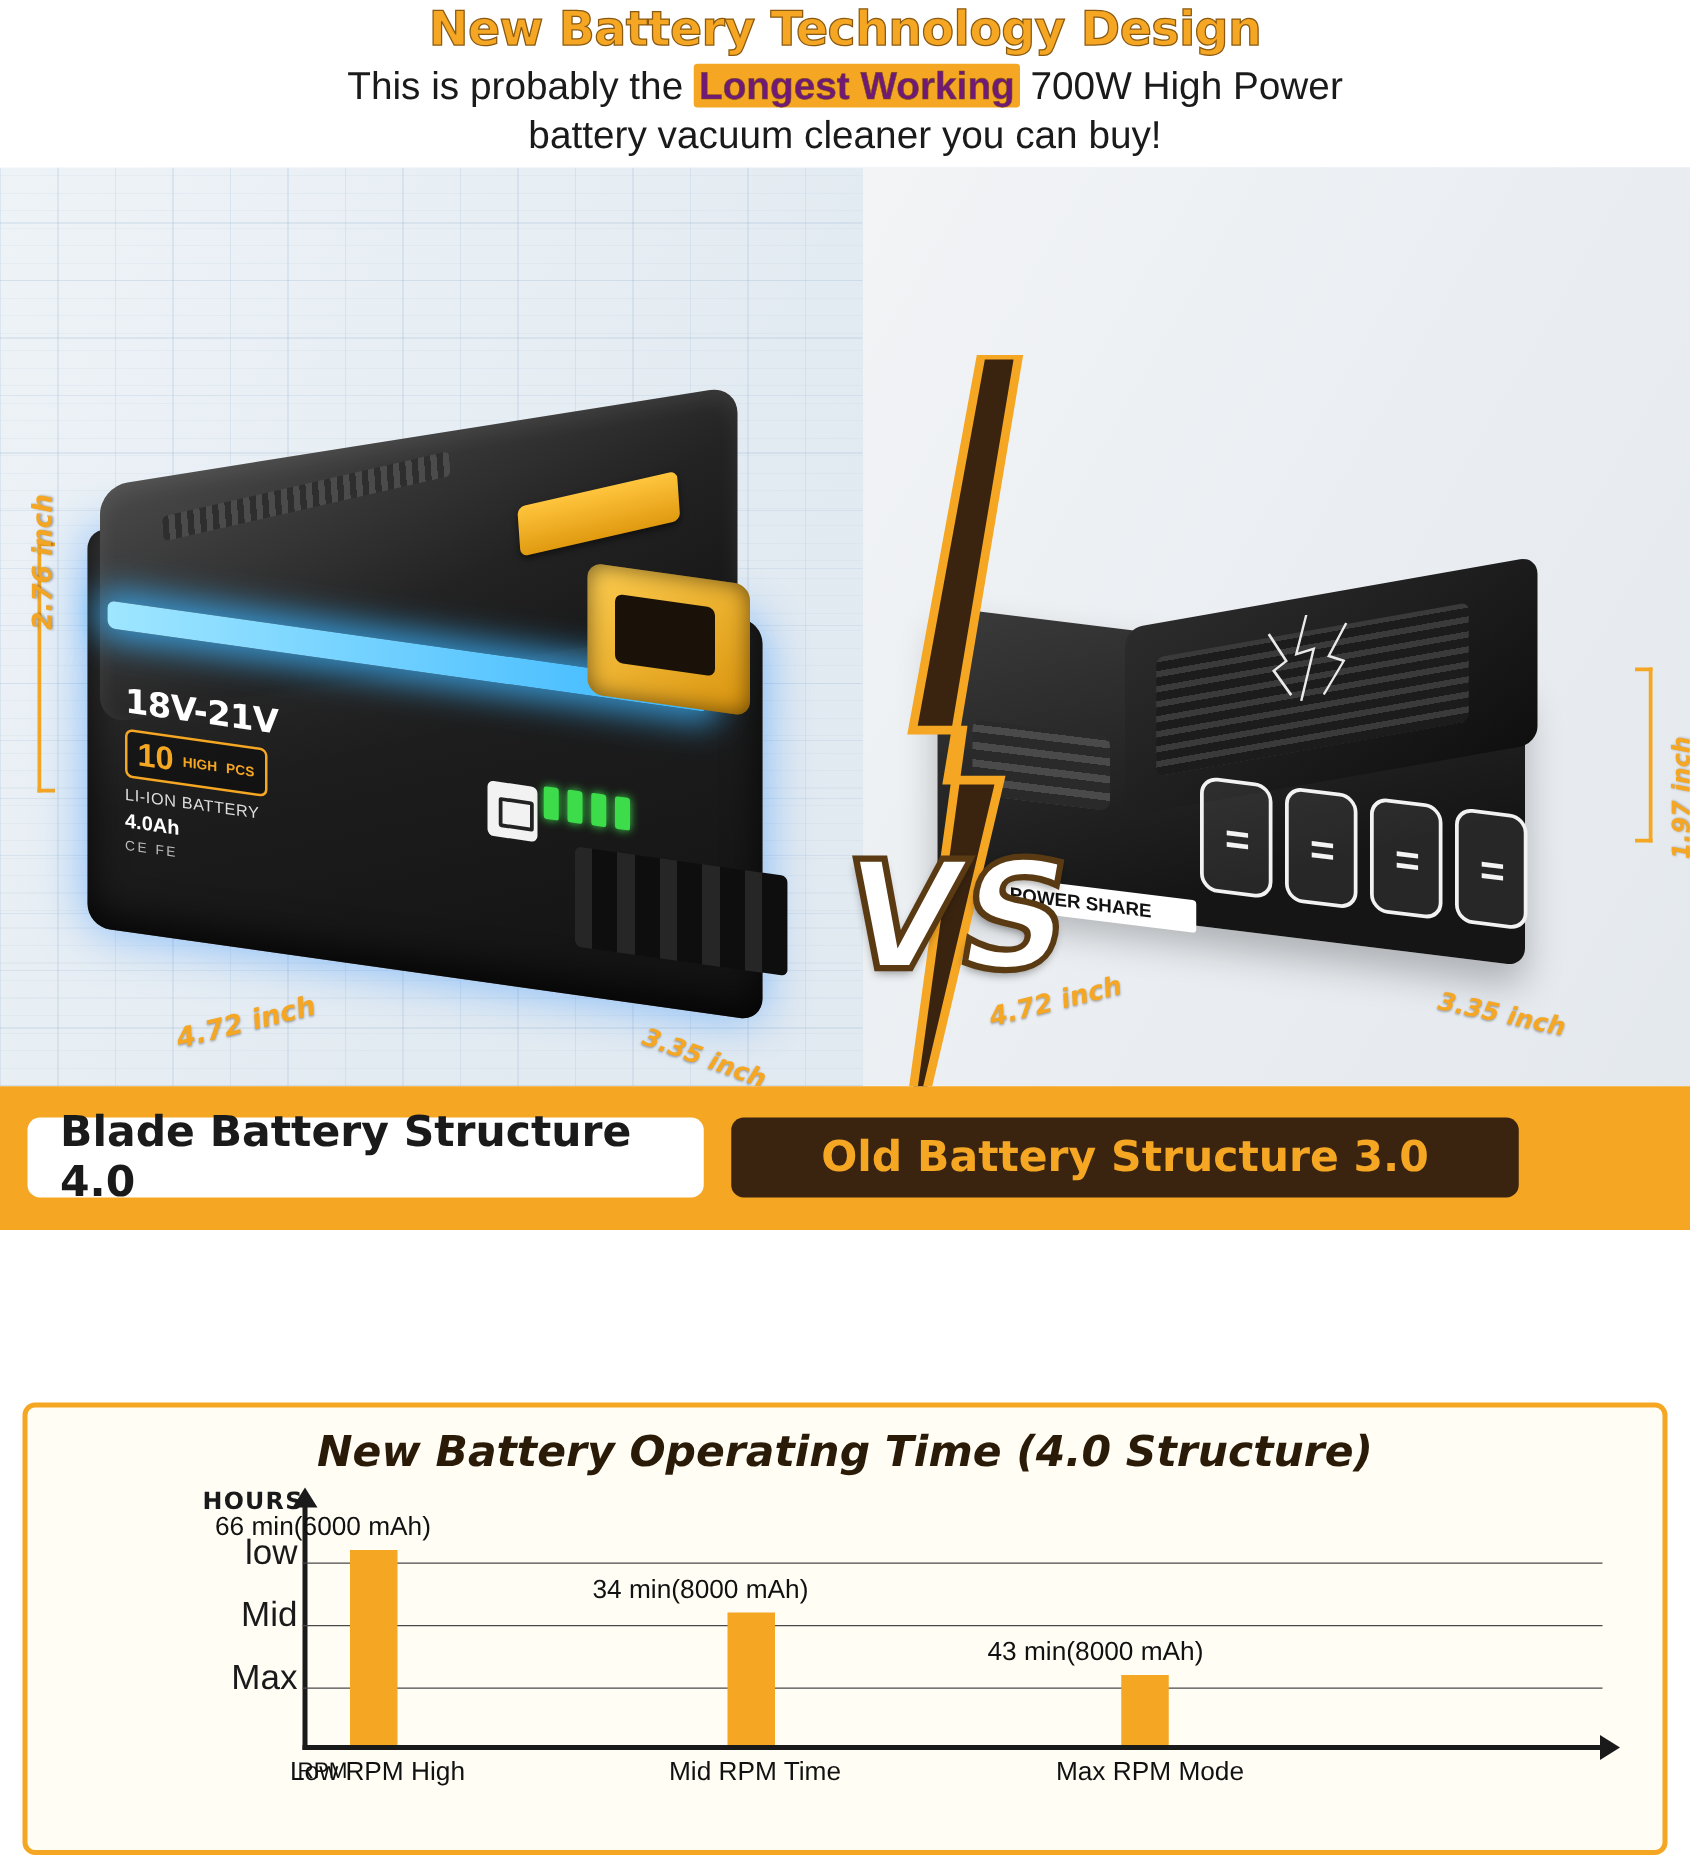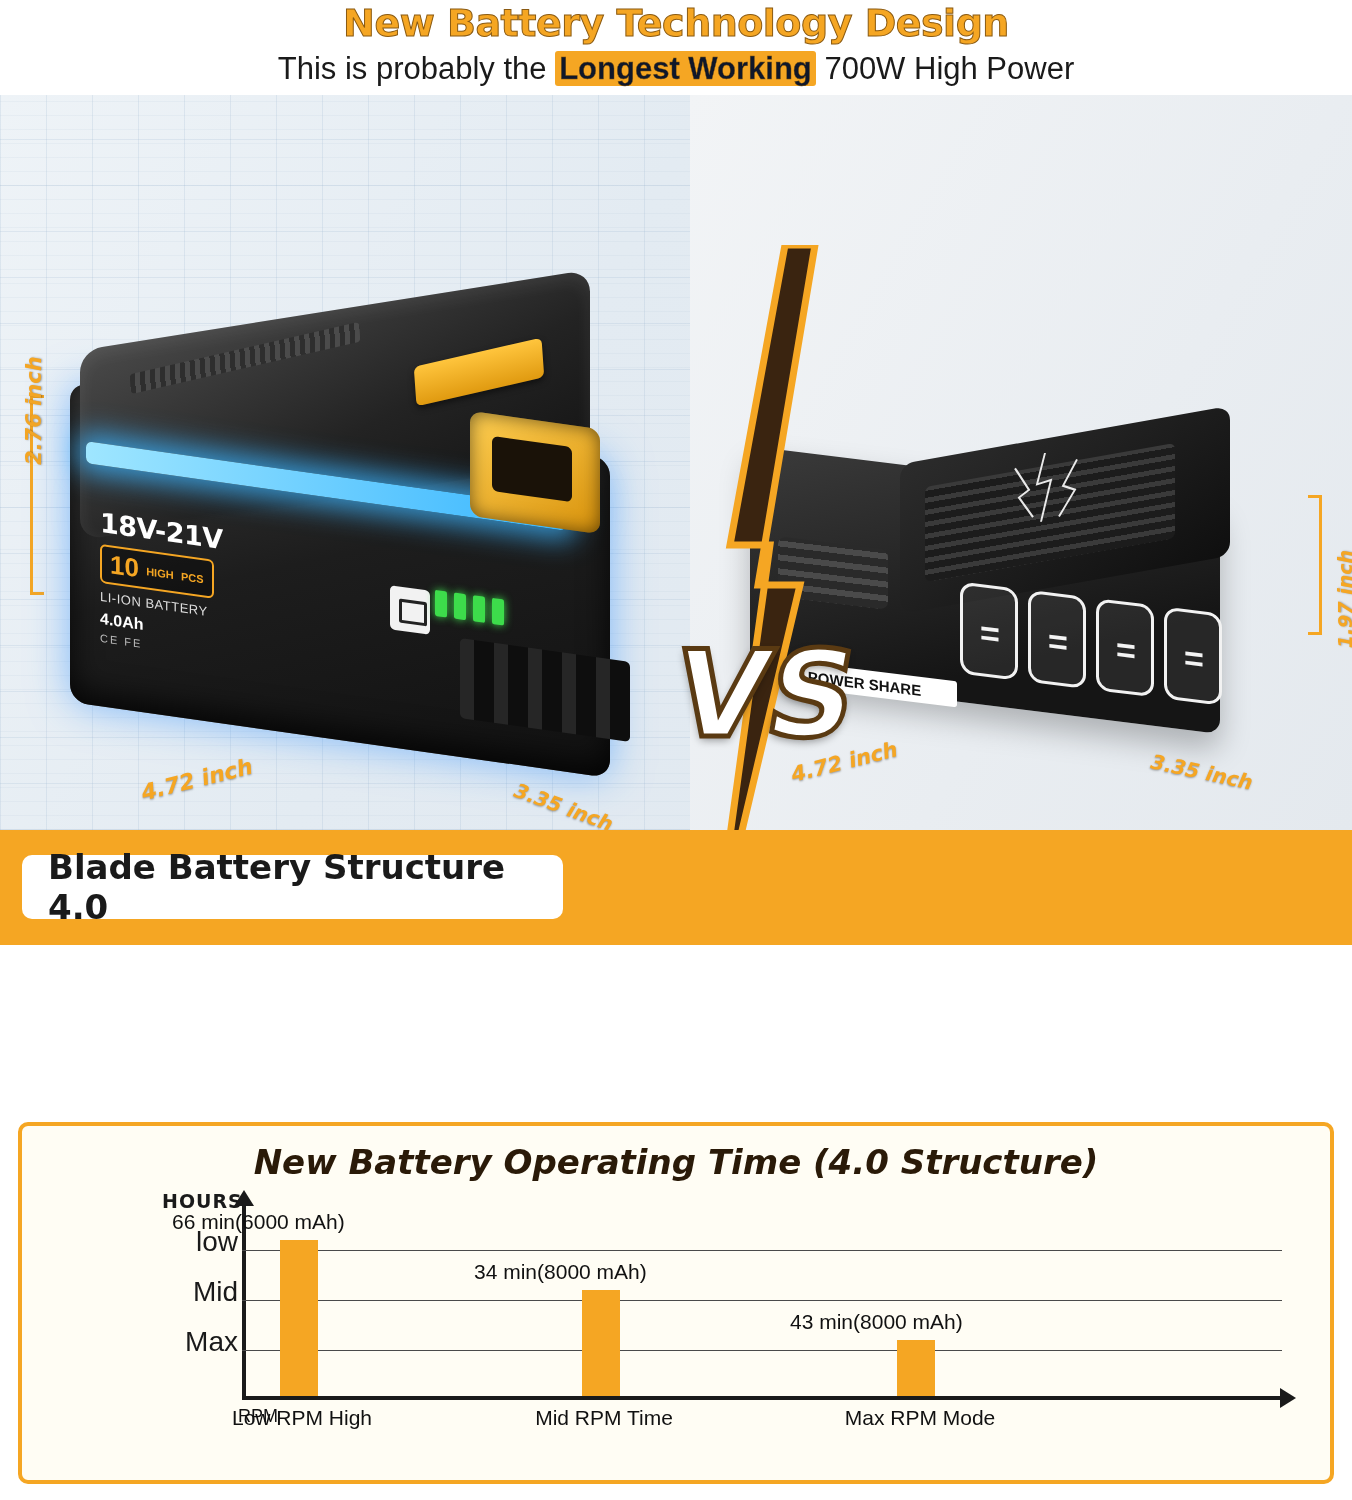--- a/index.html
+++ b/index.html
@@ -25,21 +25,21 @@
   }
   .sub-title {
     margin-top:8px;
     font-size:31px;
     color:#1a1a1a;
     line-height:1.25;
     font-family:"Liberation Sans", sans-serif;
   }
   .hl {
     background:#F5A623;
-    color:#0f172a;
+    color:#701a75;
     font-weight:bold;
     padding:0 4px;
     border-radius:3px;
     -webkit-text-stroke:0.4px #7a5210;
   }
 
   
   .compare {
     position:relative;
     height:735px;
@@ -302,20 +302,21 @@
   }
   .rpm-label { position:absolute; left:196px; top:214px; font-size:18px; color:#111; }
 </style>
 </head>
 <body>
 
 <div class="header">
   <div class="main-title">New Battery Technology Design</div>
   <div class="sub-title">
     <span>This is probably the </span><span class="hl">Longest Working</span><span> 700W High Power</span>
+    <div>battery vacuum cleaner you can buy!</div>
   </div>
 </div>
 
 <div class="compare">
   <div class="circuit-bg"></div>
 
   <div class="panel-left">
     <div class="blue-glow"></div>
 
     <div class="bracket-v"></div>
@@ -390,20 +391,21 @@
     <svg width="130" height="700" viewBox="0 0 130 700" preserveAspectRatio="none">
       <polygon points="95,0 40,300 80,300 25,700 110,340 68,340 125,0" fill="#3a2410" stroke="#F5A623" stroke-width="7"></polygon>
     </svg>
   </div>
   <div class="vs-text">VS</div>
 
 </div>
 
 <div class="struct-bar">
   <div class="struct-pill pill-new">Blade Battery Structure 4.0</div>
+  <div class="struct-pill pill-old">Old Battery Structure 3.0</div>
 </div>
 
 <div class="chart-card">
   <div class="chart-title">New Battery Operating Time (4.0 Structure)</div>
   <div class="chart-area">
     <div class="axis-y-label">HOURS</div>
     <div class="axis-v"></div>
     <div class="axis-h"></div>
 
     <div class="gridline" style="top:58px;"></div>

